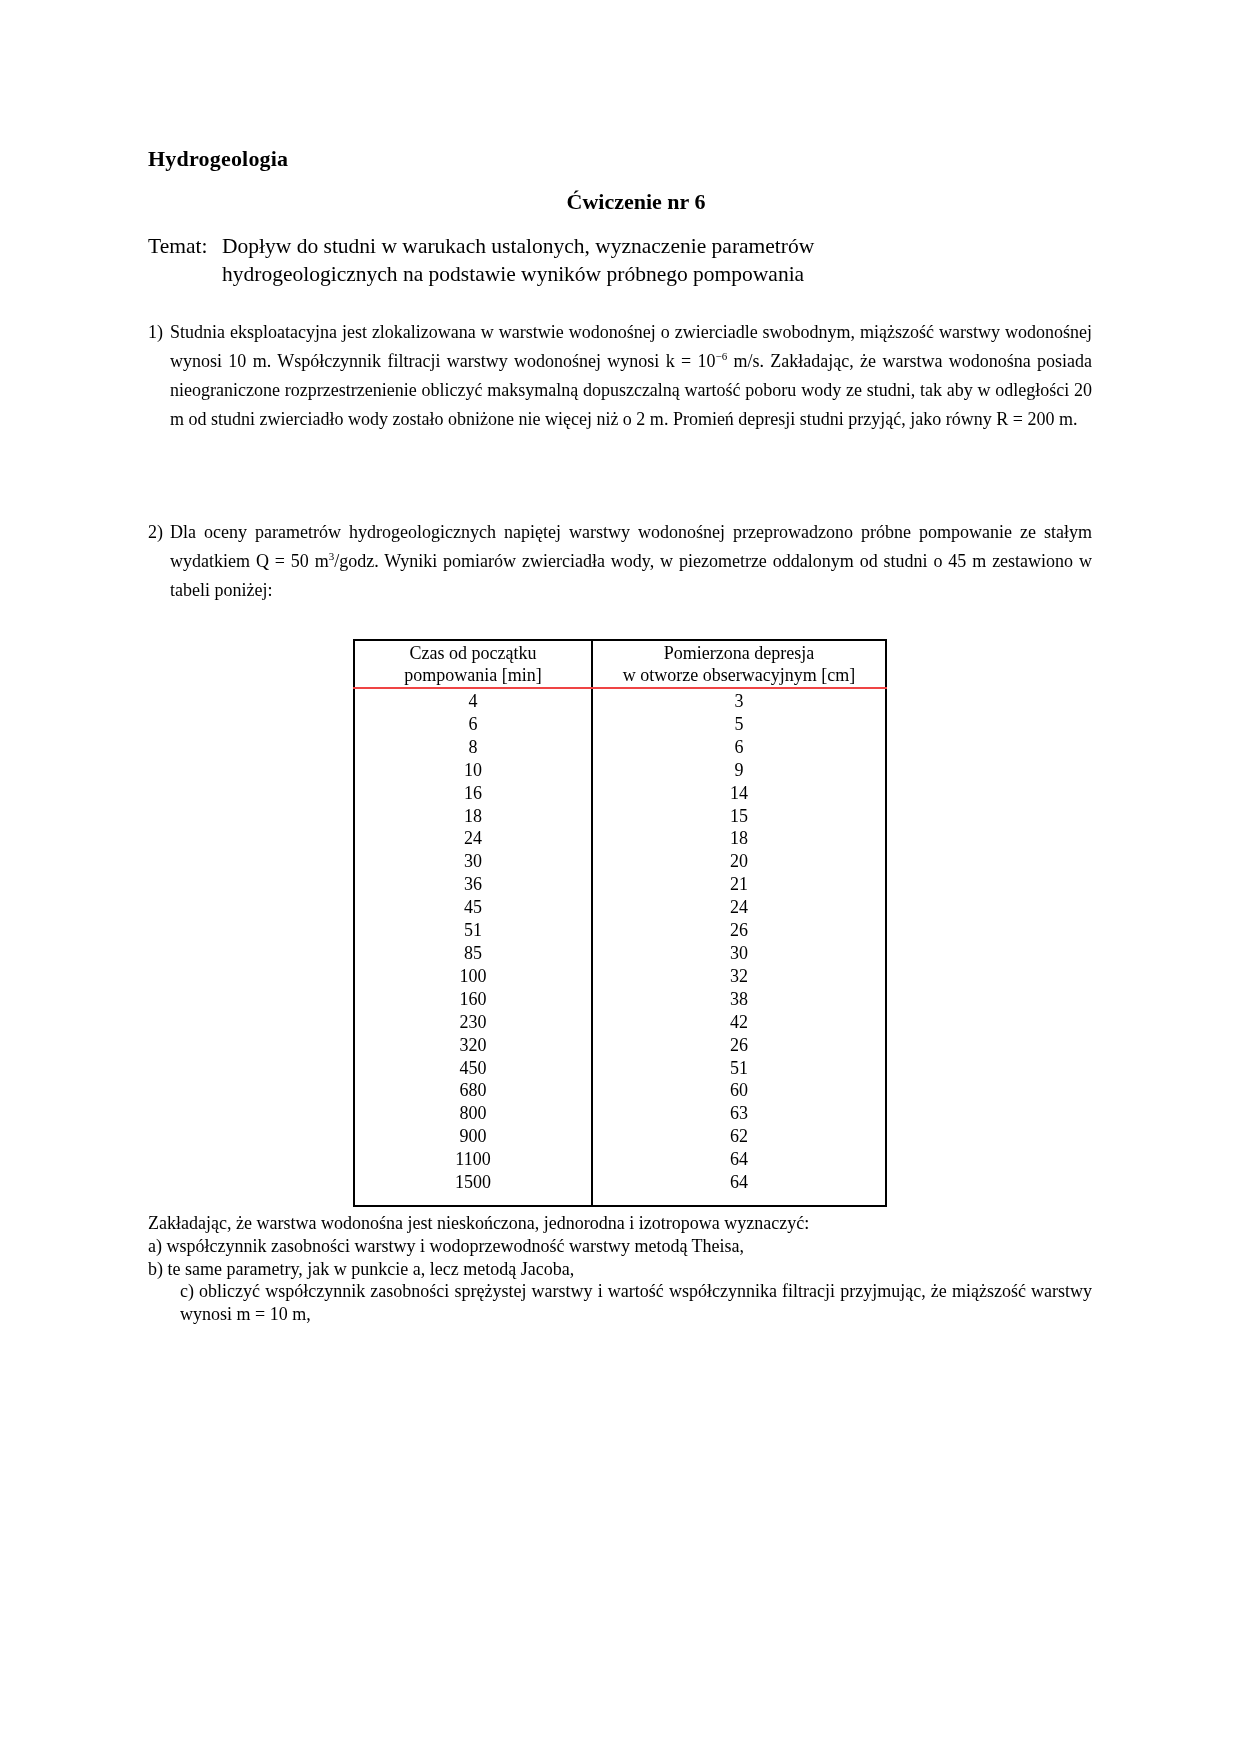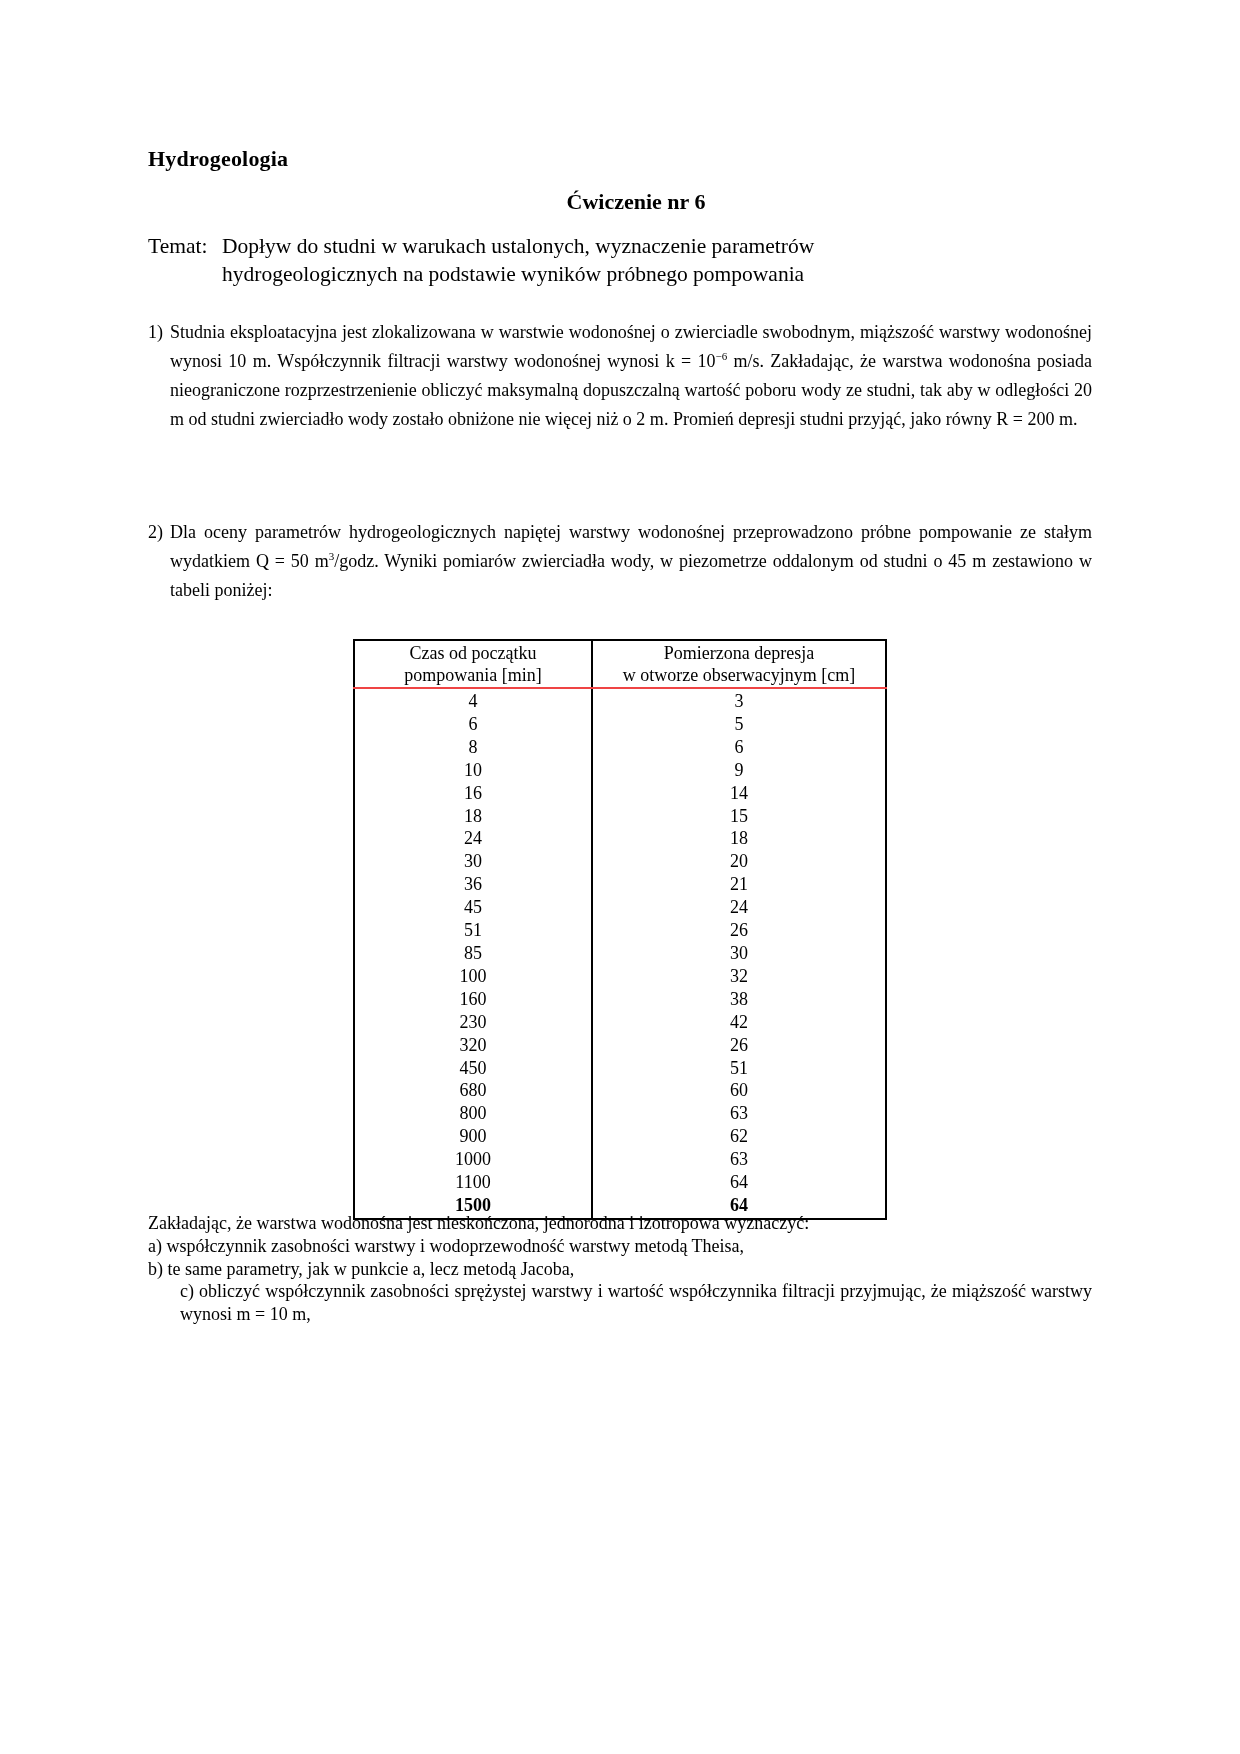--- a/index.html
+++ b/index.html
@@ -39,21 +39,21 @@
       border: 2.5px solid #000;
     }
     .tbl th, .tbl td { padding: 0; text-align: center; }
     .tbl th {
       font-weight: normal; line-height: 22px; height: 46px;
       border-bottom: 2px solid #ef4444; vertical-align: middle;
     }
     .tbl th.c1, .tbl td.c1 { width: 236px; border-right: 2px solid #000; }
     .tbl td { line-height: 22.9px; height: 22.9px; }
     .tbl tr.first td { padding-top: 1px; }
-    .tbl tr.last td { padding-bottom: 1px; font-weight: bold; }
+    .tbl tr.last td { padding-bottom: 11px; }
     .conclusion {
       position: absolute; left: 148px; top: 1212px; width: 944px;
       font-size: 18px; line-height: 22.8px;
     }
     .conclusion .item { position: relative; padding-left: 0; }
     .conclusion .item.c { text-align: justify; text-align-last: left; margin-left: 32px; }
   </style>
 </head>
 <body>
 
@@ -170,24 +170,20 @@
         </tr>
         <tr>
           <td class="c1">800</td>
           <td>63</td>
         </tr>
         <tr>
           <td class="c1">900</td>
           <td>62</td>
         </tr>
         <tr>
-          <td class="c1">1000</td>
-          <td>63</td>
-        </tr>
-        <tr>
           <td class="c1">1100</td>
           <td>64</td>
         </tr>
         <tr class="last">
           <td class="c1">1500</td>
           <td>64</td>
         </tr>
       </tbody>
   </table>
 

